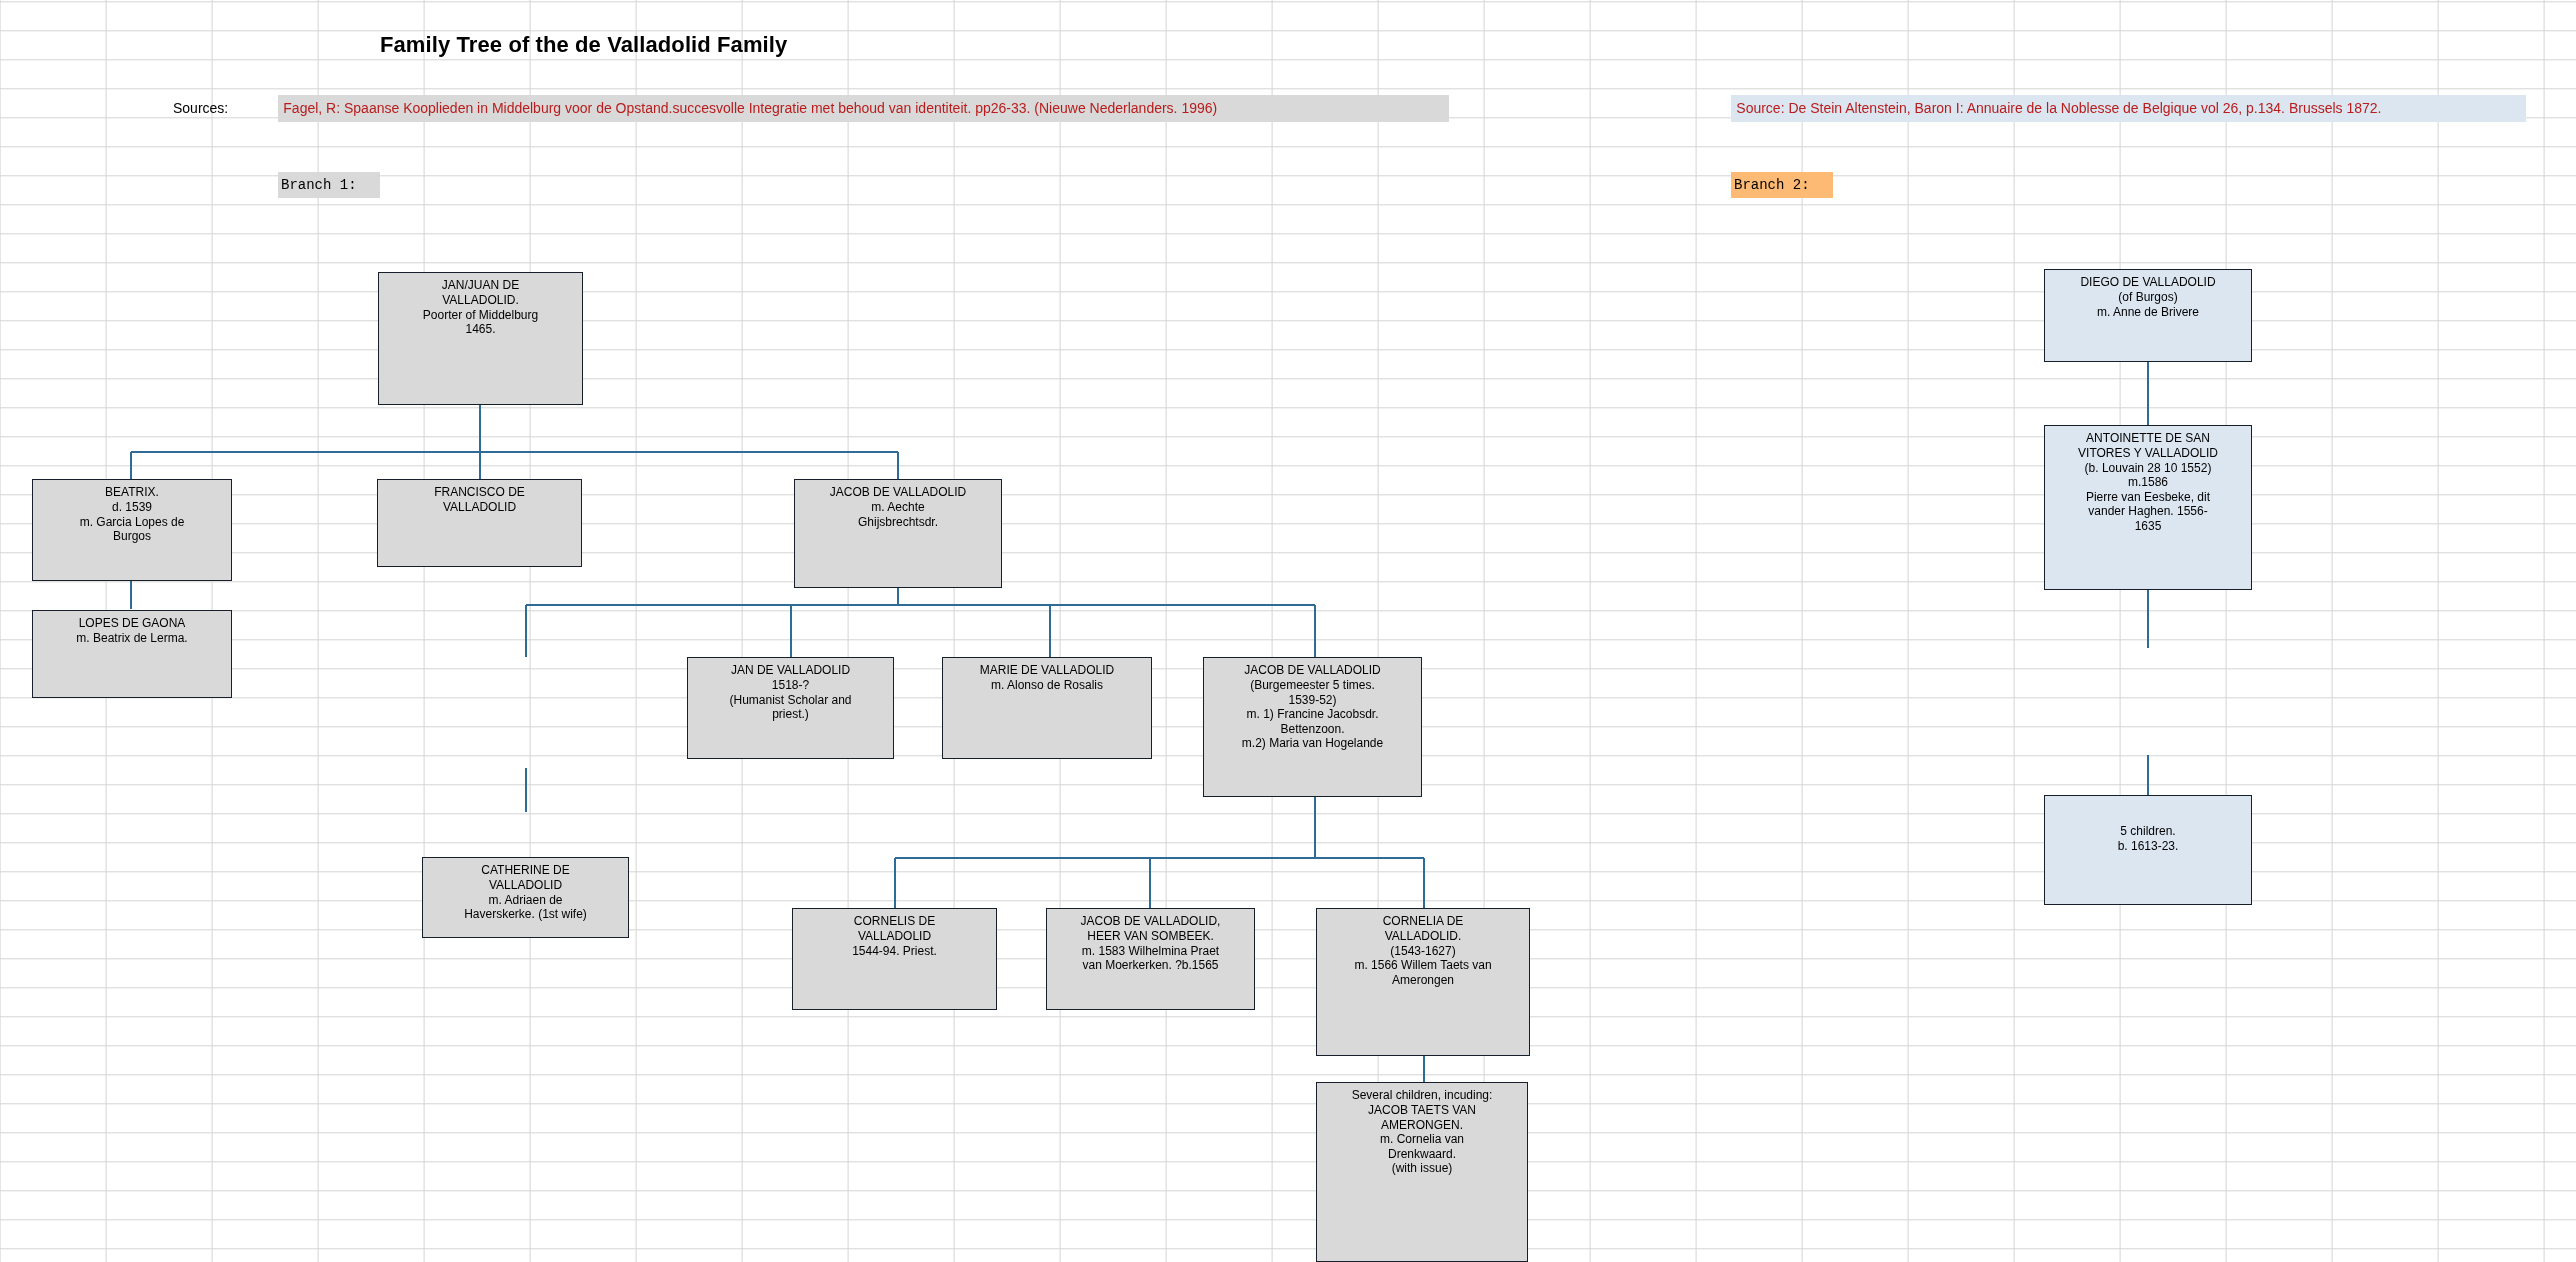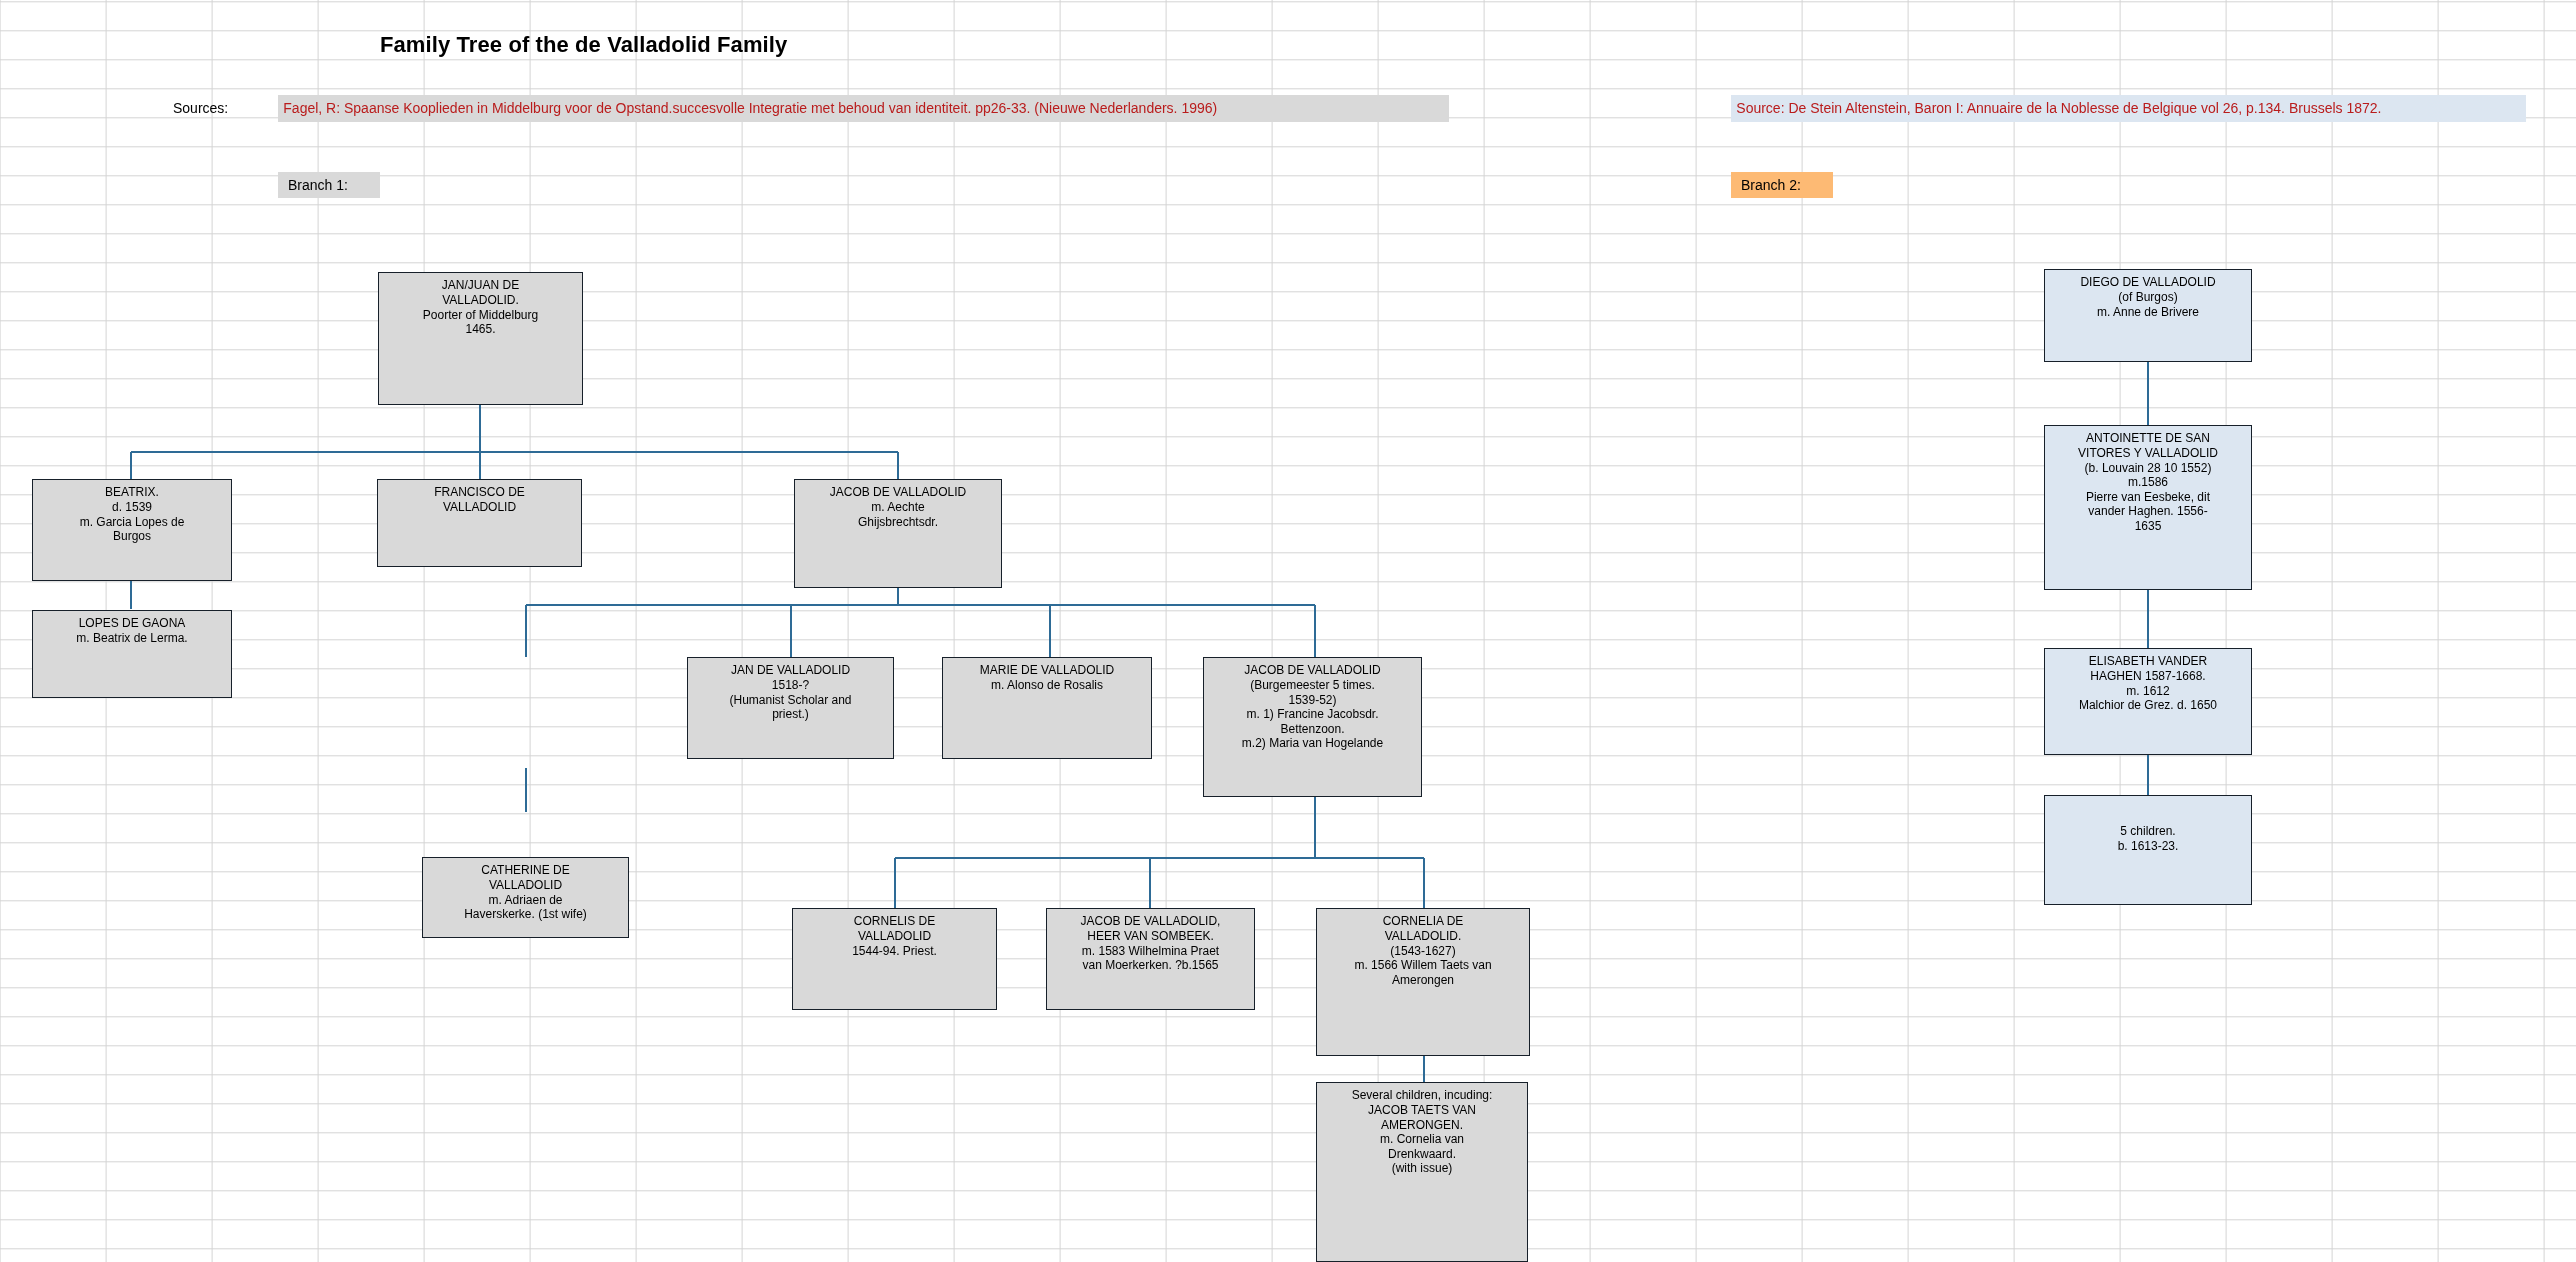--- a/index.html
+++ b/index.html
@@ -34,22 +34,23 @@
     display:flex;align-items:center;
   }
   .srctext{
     position:absolute;font-size:14px;color:#b91c1c;white-space:nowrap;
     background:#d9d9d9;display:flex;align-items:center;padding-left:5.3px;
     box-sizing:border-box;
   }
   .srctext.blue{background:#dce6f1;}
   .branch{
     position:absolute;font-size:14px;color:#000;white-space:nowrap;
-    background:#d9d9d9;display:flex;align-items:center;padding-left:10px;
+    background:#d9d9d9;display:flex;align-items:center;padding-left:3px;
     box-sizing:border-box;
+    font-family:Liberation Mono, monospace;
   }
   .branch.blue{background:#fdba74;}
 
   
   .node{
     position:absolute;
     box-sizing:border-box;
     border:1.8px solid #17202a;
     background:#d9d9d9;
     display:flex;flex-direction:column;
@@ -209,26 +210,20 @@
   <div class="node blue" style="left:2044px;top:425px;width:208px;height:165px;">
     <span class="ln">ANTOINETTE DE SAN</span>
     <span class="ln">VITORES Y VALLADOLID</span>
     <span class="ln">(b. Louvain 28 10 1552)</span>
     <span class="ln">m.1586</span>
     <span class="ln">Pierre van Eesbeke, dit</span>
     <span class="ln">vander Haghen.  1556-</span>
     <span class="ln">1635</span>
   </div>
 
-  <div class="node blue" style="left:2044px;top:648px;width:208px;height:107px;">
-    <span class="ln">ELISABETH VANDER</span>
-    <span class="ln">HAGHEN 1587-1668.</span>
-    <span class="ln">m. 1612</span>
-    <span class="ln">Malchior de Grez. d. 1650</span>
-  </div>
 
   <div class="node blue" style="left:2044px;top:795px;width:208px;height:110px;padding-top:28px;">
     <span class="ln">5 children.</span>
     <span class="ln">b. 1613-23.</span>
   </div>
 
 </div>
 
 
 </body></html>

